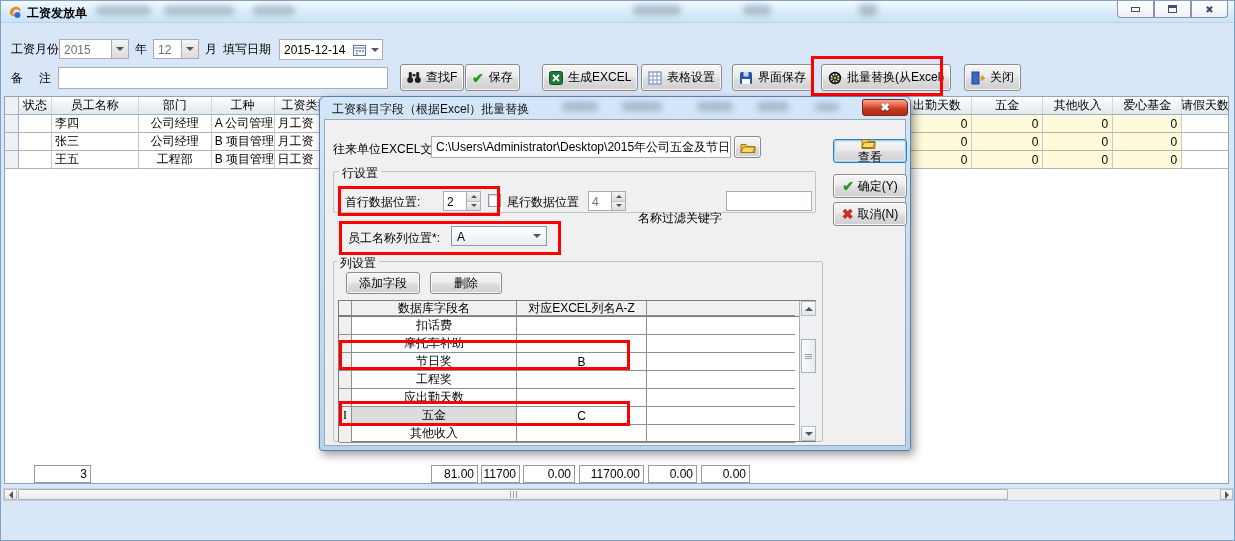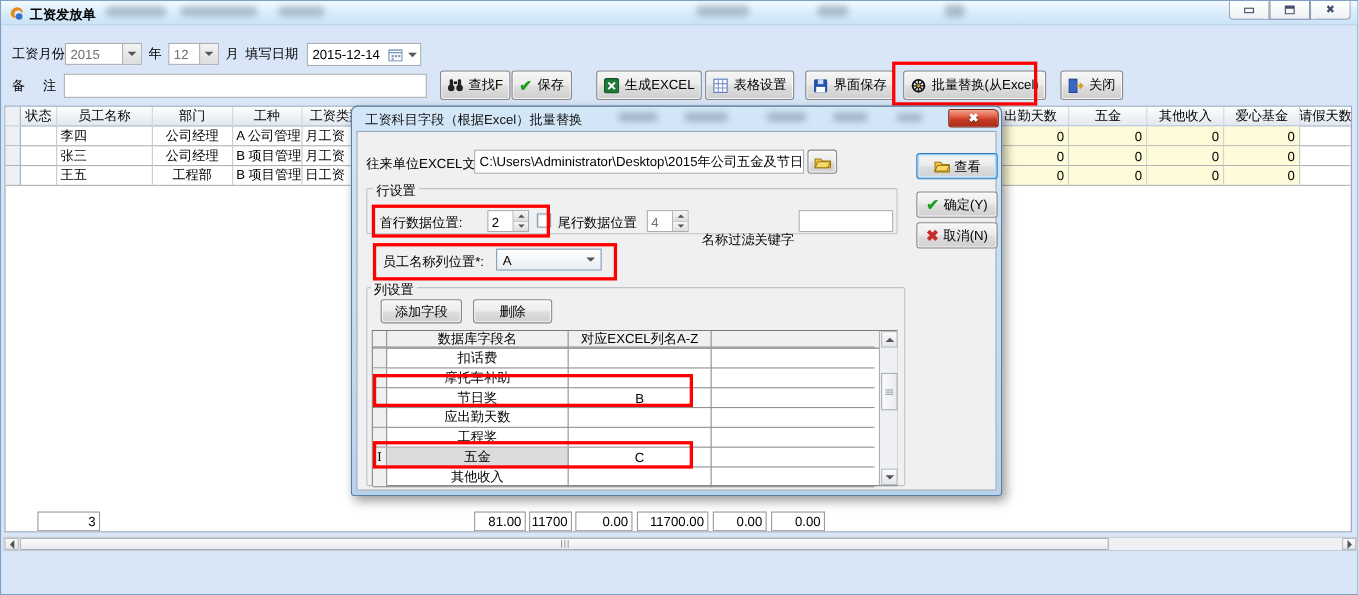--- a/index.html
+++ b/index.html
@@ -39,21 +39,21 @@
   .textinput { background:#fff; border:1px solid #abadb3; padding:2px 4px; }
 
   
   .btn { height:27px; background:linear-gradient(#f6f6f6,#ececec 45%,#dedede 55%,#cfcfcf);
     border:1px solid #8a8a8a; border-radius:3px; box-shadow:inset 0 0 0 1px #ffffffcc;
     display:flex; align-items:center; justify-content:center; gap:5px; padding:0 6px; }
   .btn-sm { height:22px; background:linear-gradient(#f6f6f6,#ececec 45%,#dedede 55%,#cfcfcf);
     border:1px solid #8a8a8a; border-radius:3px; box-shadow:inset 0 0 0 1px #ffffffcc;
     display:flex; align-items:center; justify-content:center; padding:0 6px; }
   .btn-dlg { height:24px; width:74px; }
-  .focused { border:1px solid #2f7bbf; box-shadow:inset 0 0 0 1px #9ecdf0, inset 0 0 1px 2px #cde9fa; }
+  .focused { border:1px solid #2f7bbf; box-shadow:inset 0 0 0 1px #9ecdf0, inset 0 0 1px 2px #cde9fa;flex-direction:column; }
   .check { color:#1d9e1d; font-weight:bold; font-size:14px; }
   .cross { color:#c92a2a; font-weight:bold; font-size:14px; }
 
   
   .maintable { left:3px; top:95px; width:1225px; height:388px; background:#fff;
     border:1px solid #8ca4bc; overflow:hidden; }
   .thead { display:flex; height:18px; background:linear-gradient(#ffffff,#eef1f6 55%,#e3e8f0);
     border-bottom:1px solid #9eb2c6; }
   .th { border-right:1px solid #cfd6de; display:flex; align-items:center; justify-content:center; overflow:hidden; white-space:nowrap; }
   .tr { display:flex; height:18px; }
@@ -458,27 +458,27 @@
           <div class="dg-cell" style="width:148px;border-right:none;"></div>
         </div>
         <div class="dg-row">
           <div class="dg-rowhdr"></div>
           <div class="dg-cell" style="width:165px;">节日奖</div>
           <div class="dg-cell" style="width:130px;">B</div>
           <div class="dg-cell" style="width:148px;border-right:none;"></div>
         </div>
         <div class="dg-row">
           <div class="dg-rowhdr"></div>
+          <div class="dg-cell" style="width:165px;">工程奖</div>
+          <div class="dg-cell" style="width:130px;"></div>
+          <div class="dg-cell" style="width:148px;border-right:none;"></div>
+        </div>
+        <div class="dg-row">
+          <div class="dg-rowhdr"></div>
           <div class="dg-cell" style="width:165px;">应出勤天数</div>
-          <div class="dg-cell" style="width:130px;"></div>
-          <div class="dg-cell" style="width:148px;border-right:none;"></div>
-        </div>
-        <div class="dg-row">
-          <div class="dg-rowhdr"></div>
-          <div class="dg-cell" style="width:165px;">工程奖</div>
           <div class="dg-cell" style="width:130px;"></div>
           <div class="dg-cell" style="width:148px;border-right:none;"></div>
         </div>
         <div class="dg-row">
           <div class="dg-rowhdr">I</div>
           <div class="dg-cell dg-sel" style="width:165px;">五金</div>
           <div class="dg-cell" style="width:130px;">C</div>
           <div class="dg-cell" style="width:148px;border-right:none;"></div>
         </div>
         <div class="dg-row">

